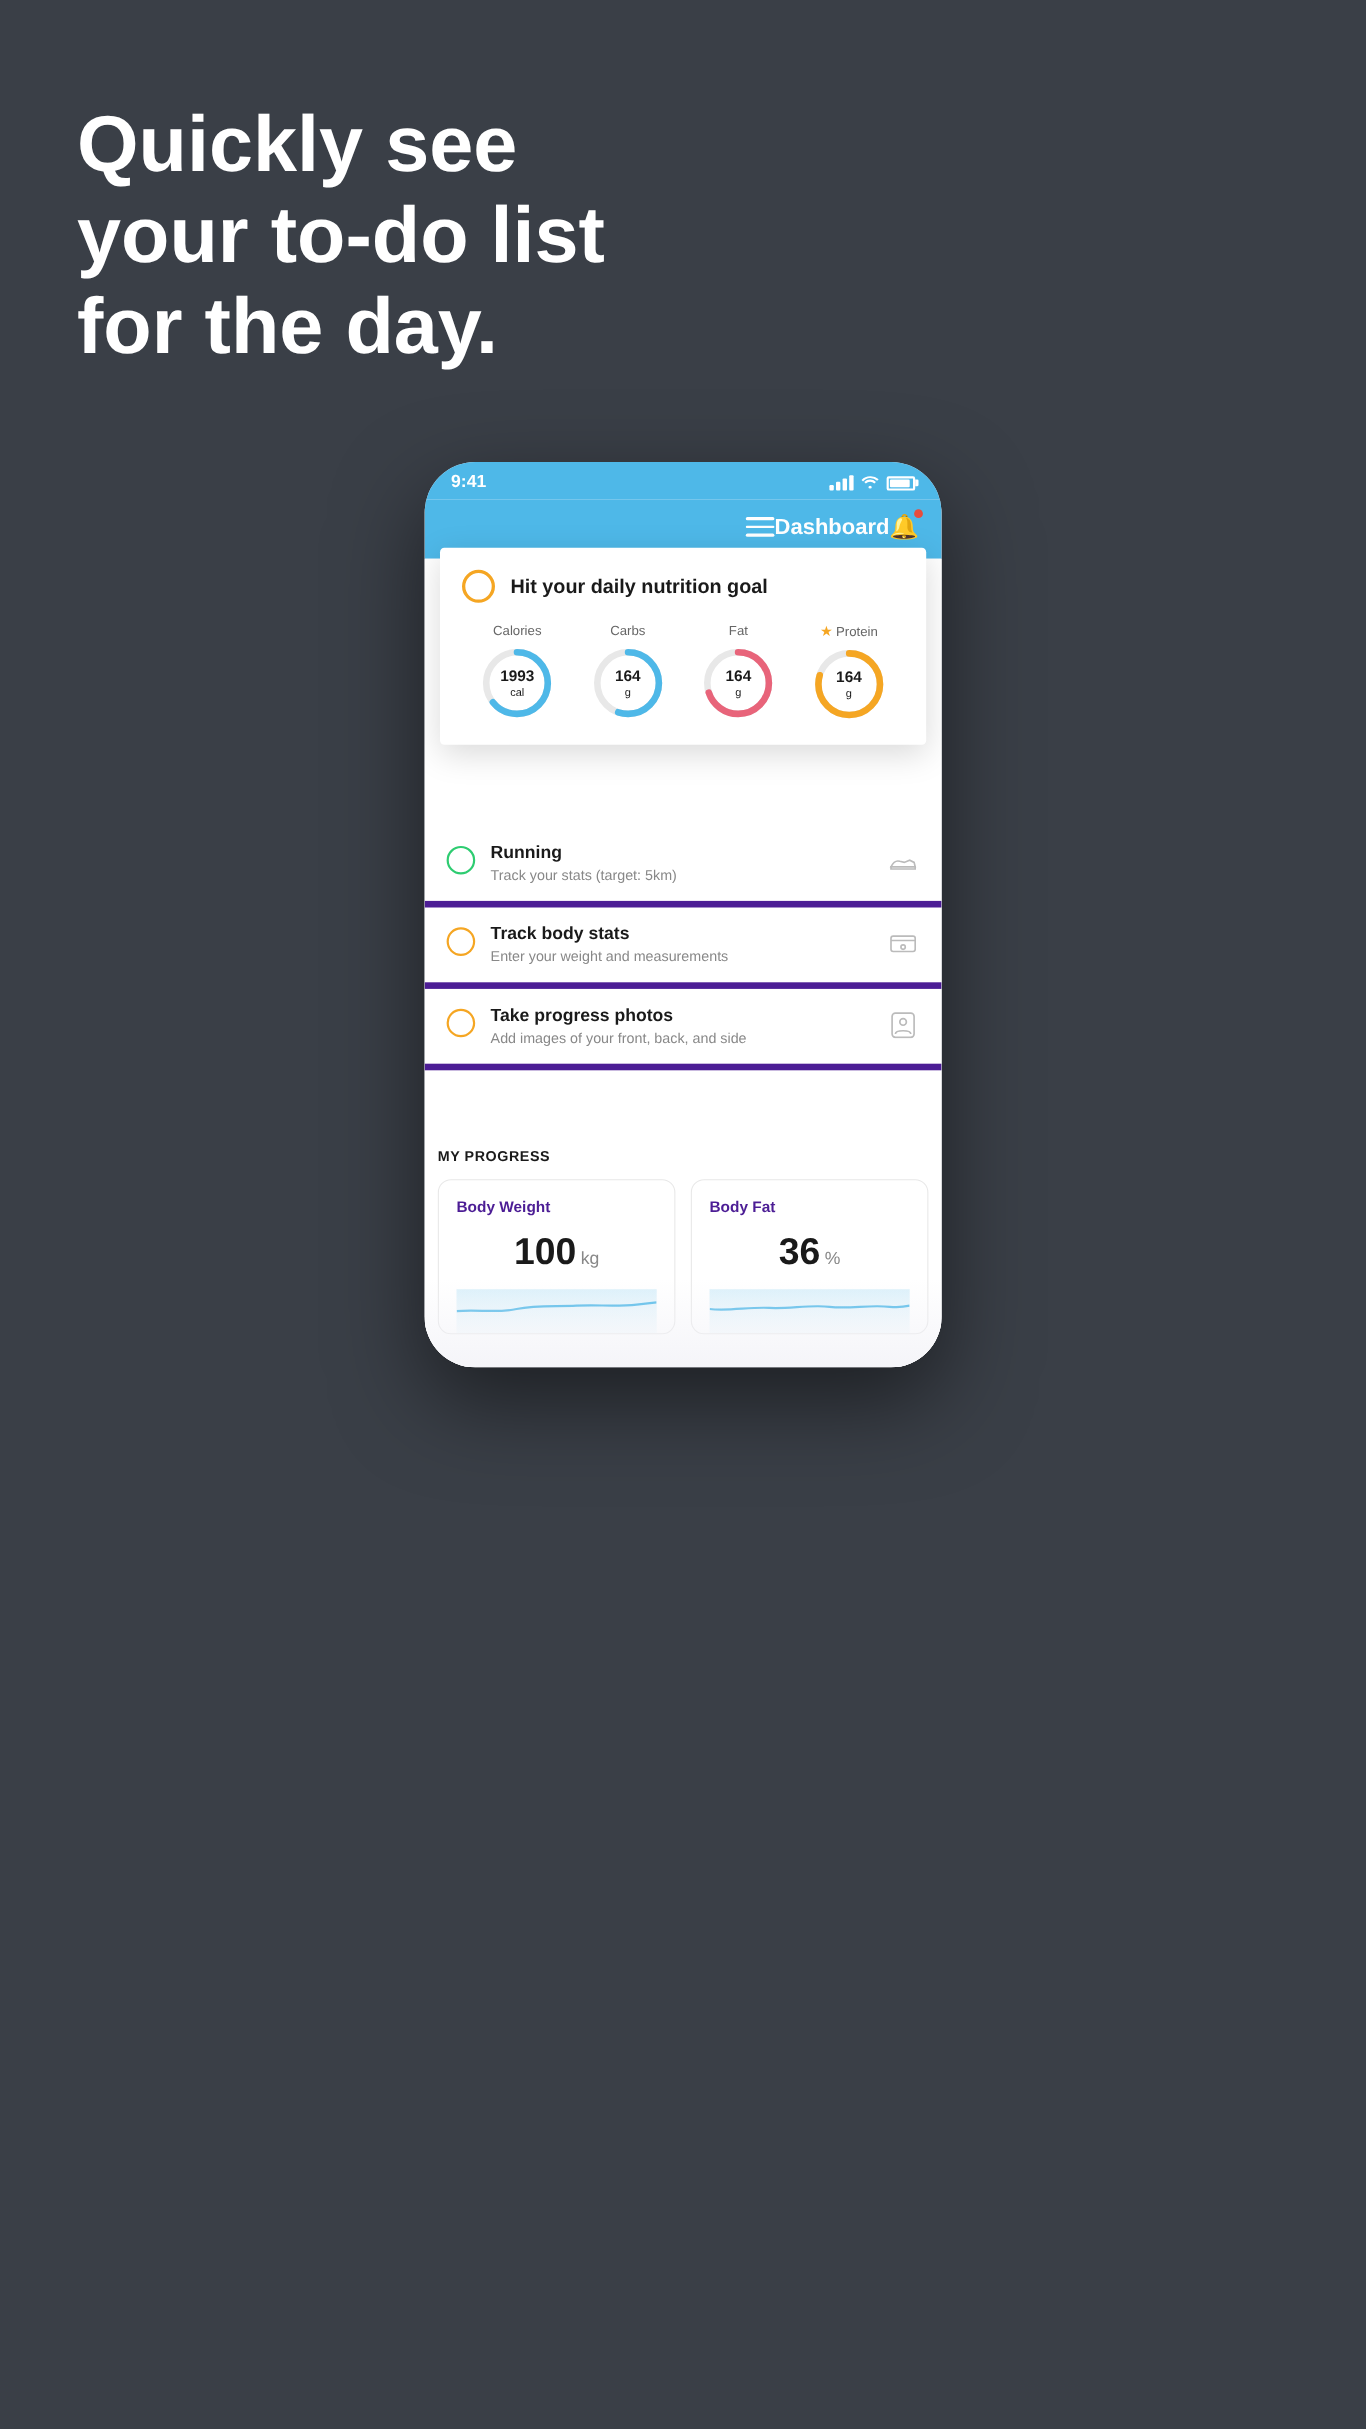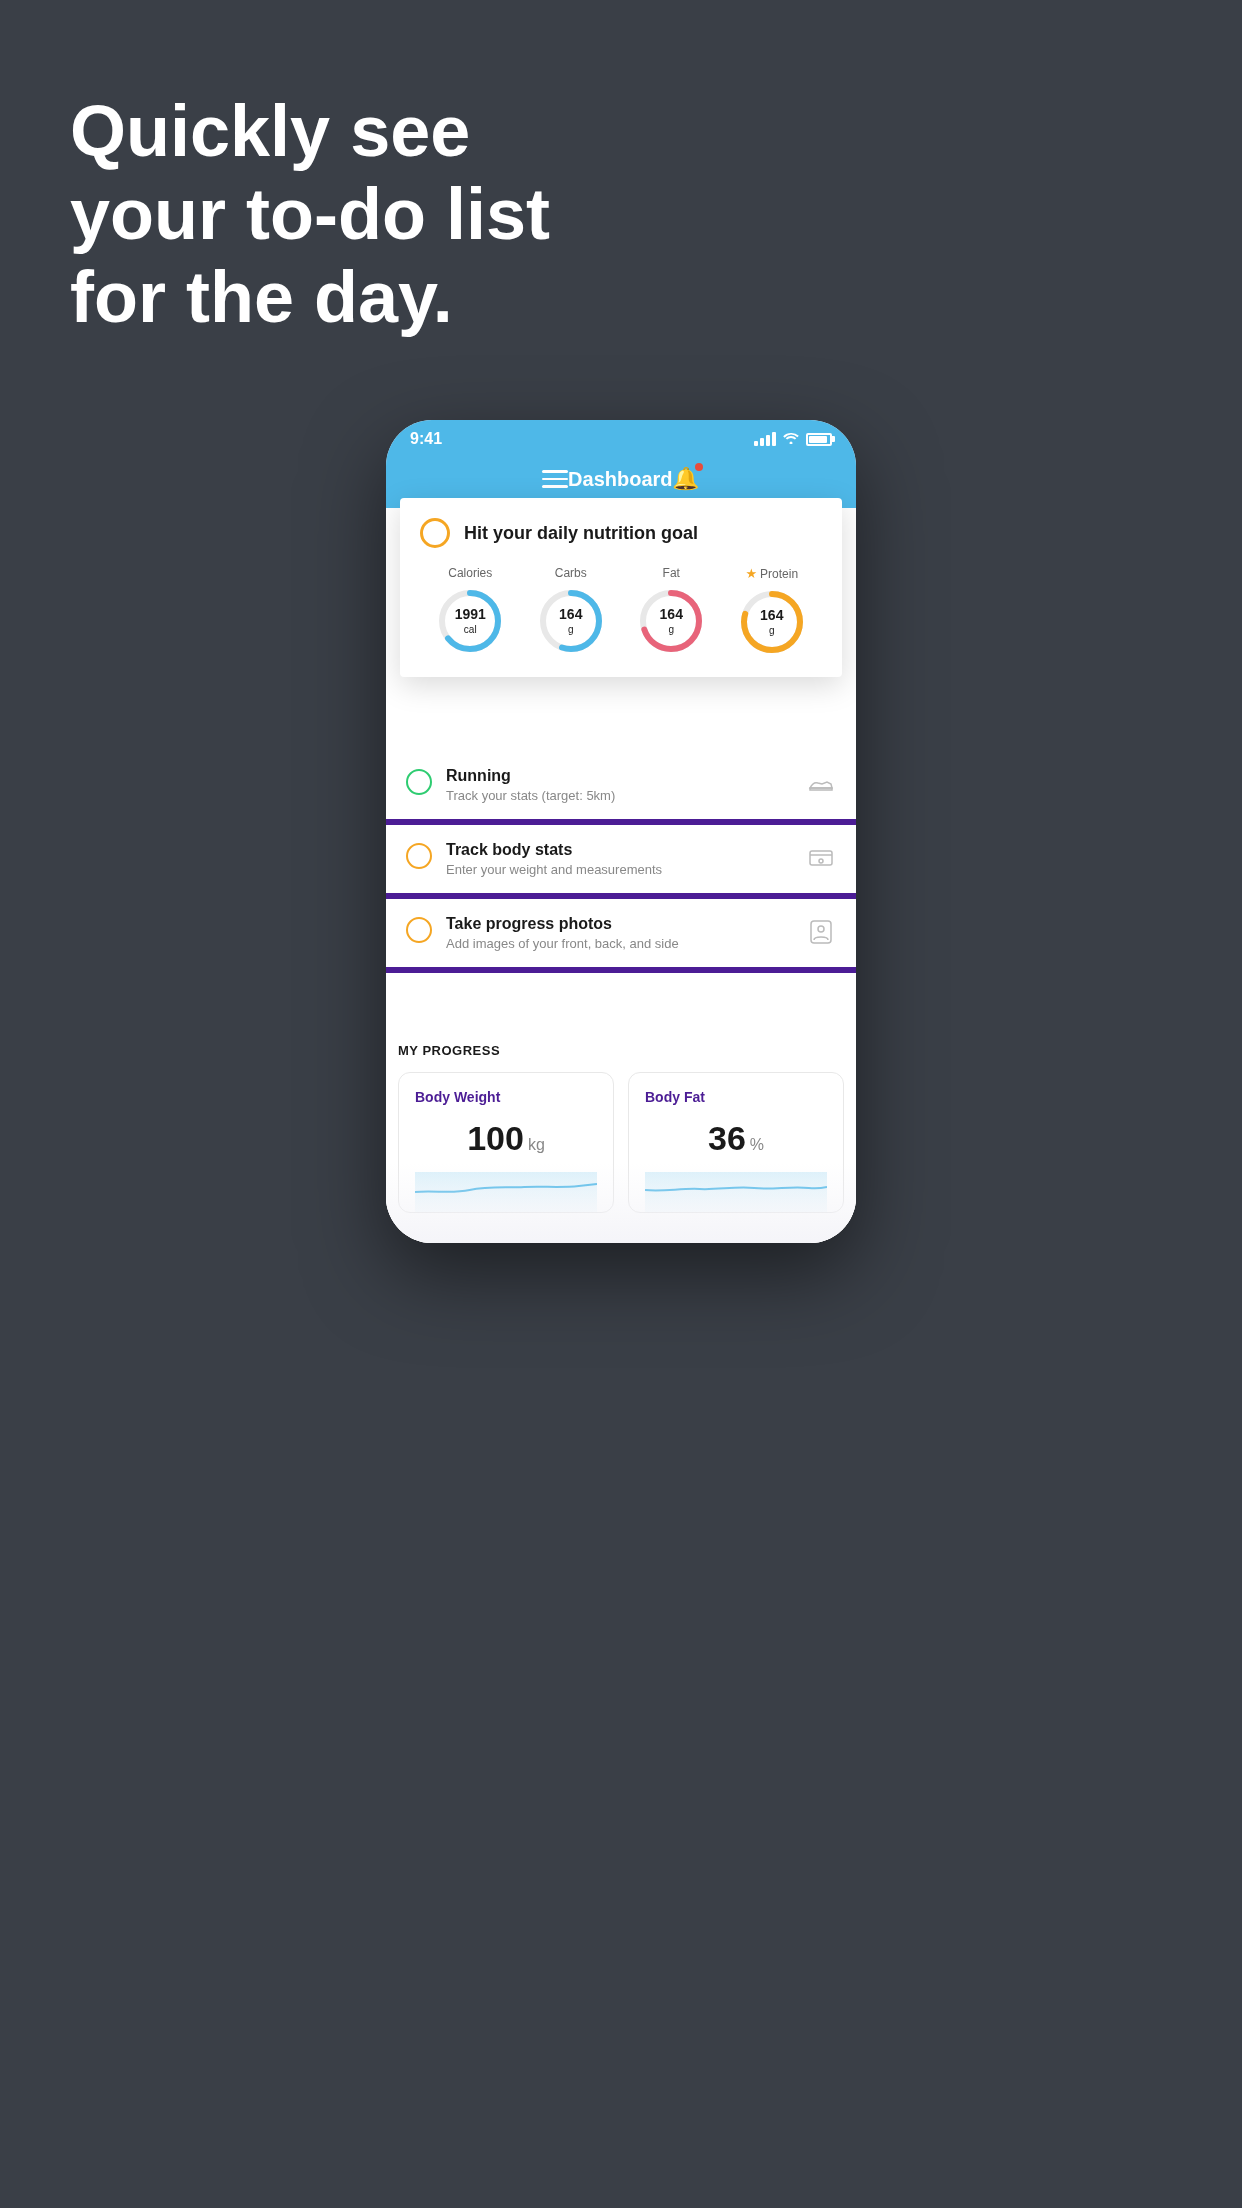--- a/index.html
+++ b/index.html
@@ -99,21 +99,21 @@
       bottom: 1px;
       width: 80%;
       background: white;
       border-radius: 1px;
     }
 
     
     .nav-bar {
       background: #4eb8e8;
       display: flex;
-      justify-content: center;
+      justify-content: flex-end;
       align-items: center;
       padding: 12px 20px 16px;
     }
 
     .hamburger {
       display: flex;
       flex-direction: column;
       gap: 5px;
       cursor: pointer;
     }
@@ -441,21 +441,21 @@
       <div class="nutrition-grid">
 
         <div class="nutrition-item">
           <span class="nutrition-label">Calories</span>
           <div class="donut-container">
             <svg class="donut-svg" width="70" height="70" viewBox="0 0 70 70">
               <circle cx="35" cy="35" r="28" fill="none" stroke="#e8e8e8" stroke-width="6"></circle>
               <circle cx="35" cy="35" r="28" fill="none" stroke="#4eb8e8" stroke-width="6" stroke-dasharray="113 176" stroke-linecap="round"></circle>
             </svg>
             <div class="donut-text">
-              <span class="value">1991</span>
+              <span class="value">1993</span>
               <span class="unit">cal</span>
             </div>
           </div>
         </div>
 
         <div class="nutrition-item">
           <span class="nutrition-label">Carbs</span>
           <div class="donut-container">
             <svg class="donut-svg" width="70" height="70" viewBox="0 0 70 70">
               <circle cx="35" cy="35" r="28" fill="none" stroke="#e8e8e8" stroke-width="6"></circle>

